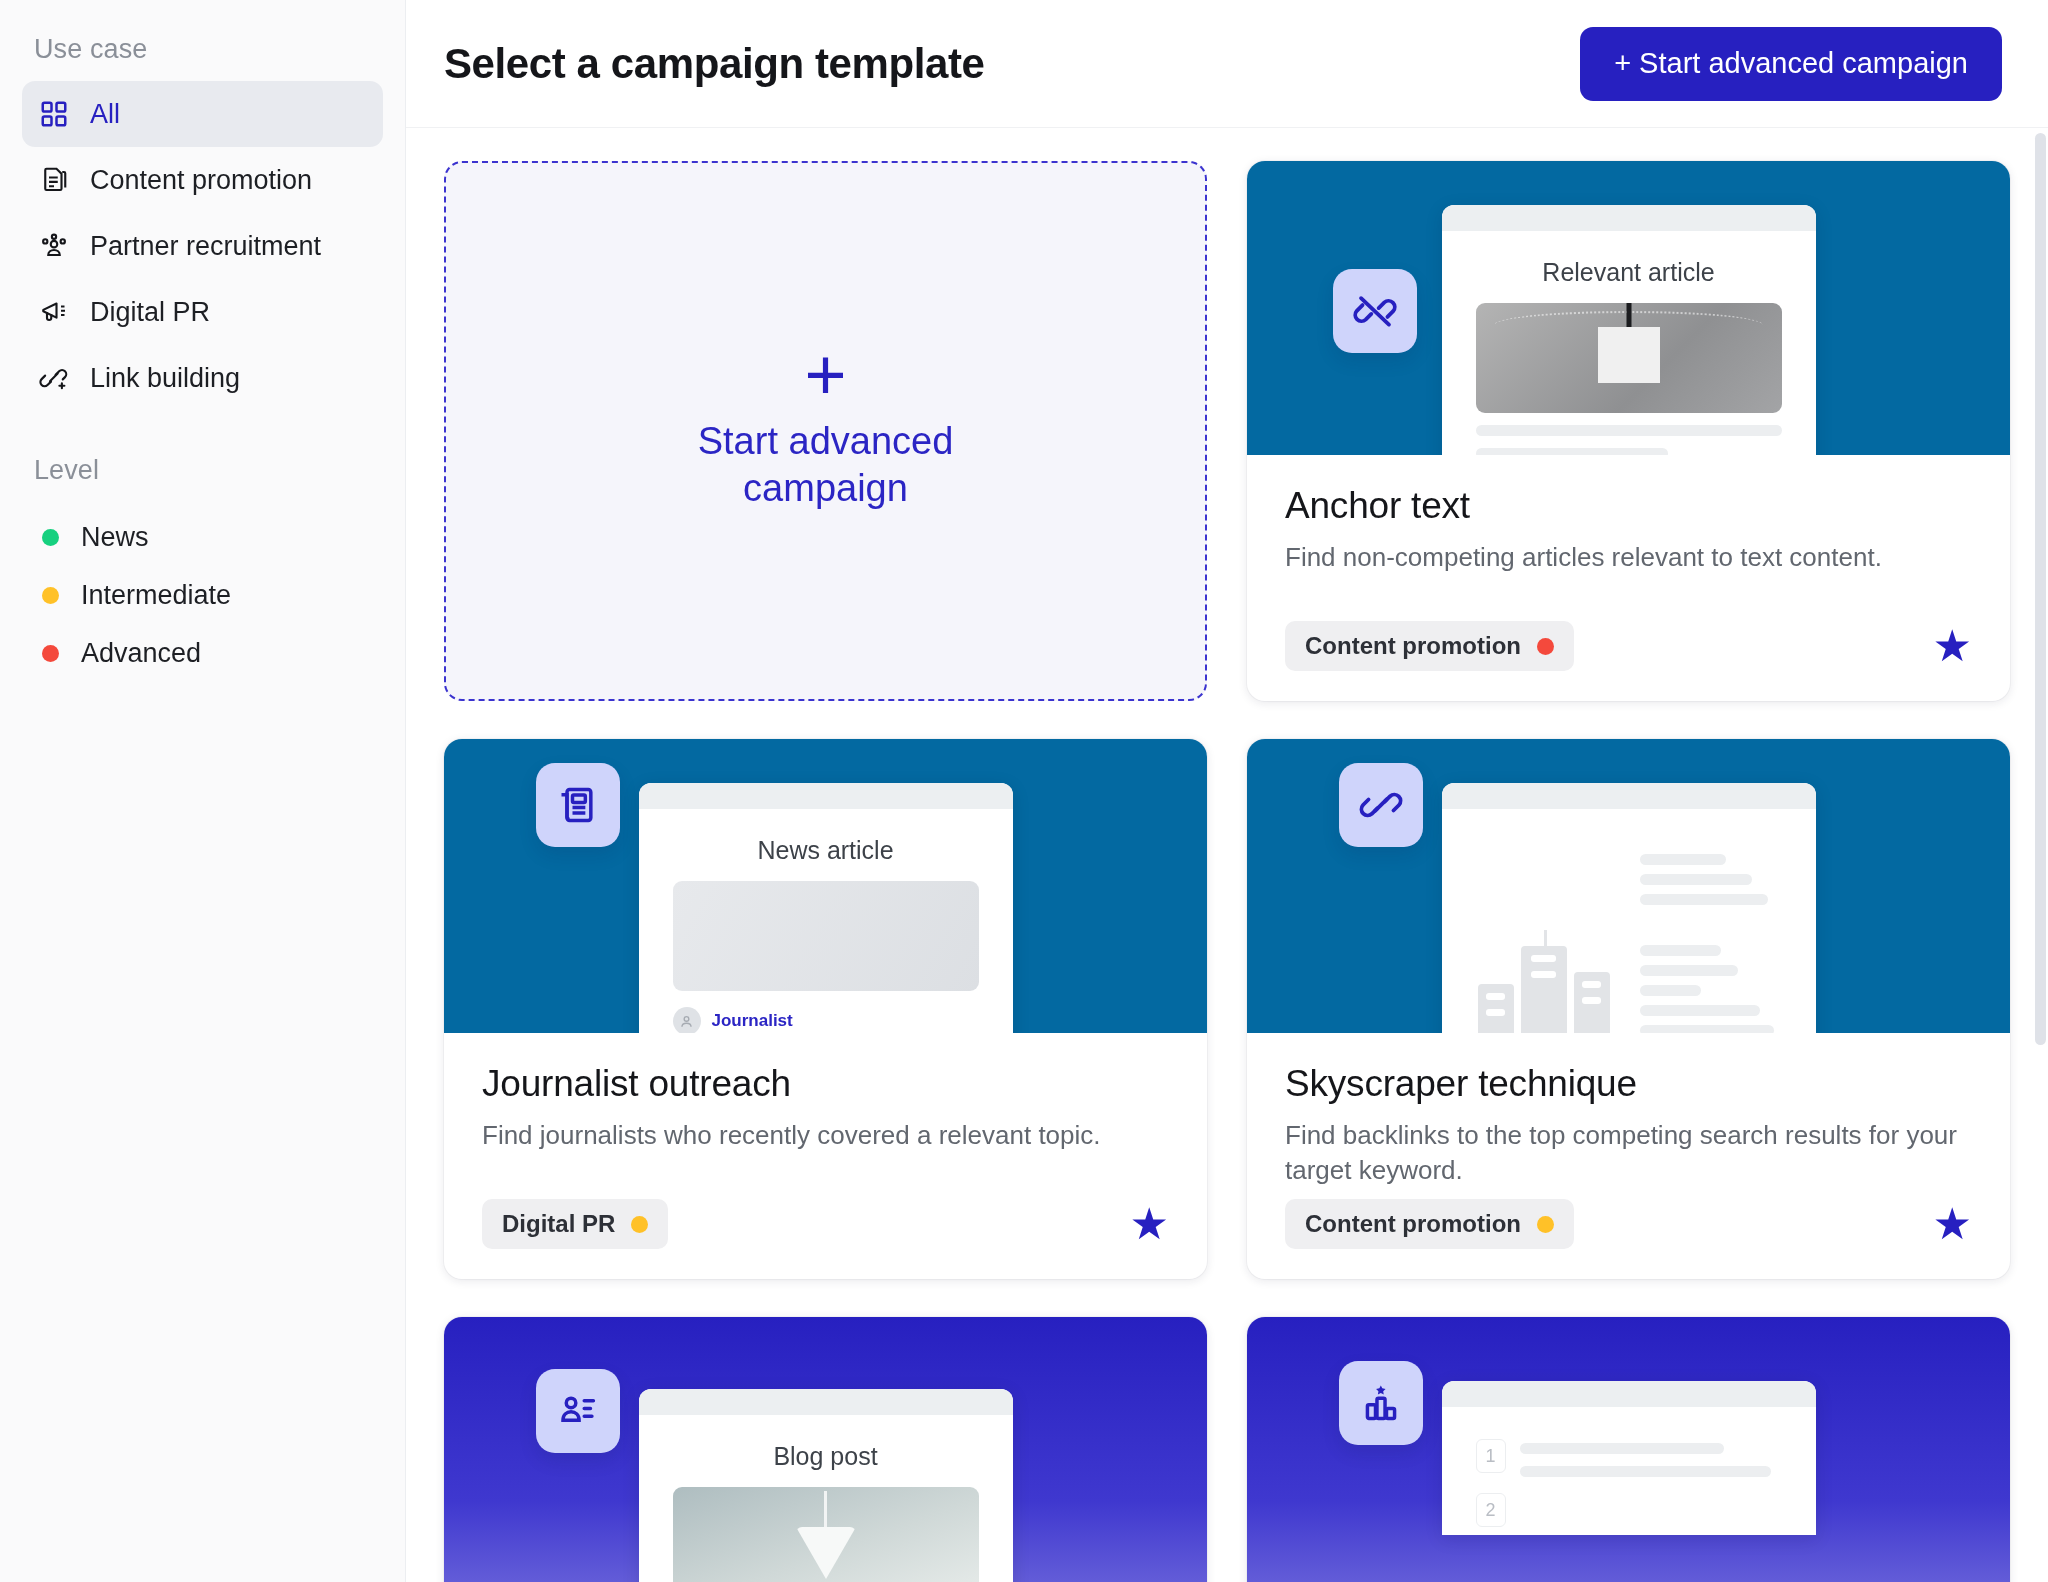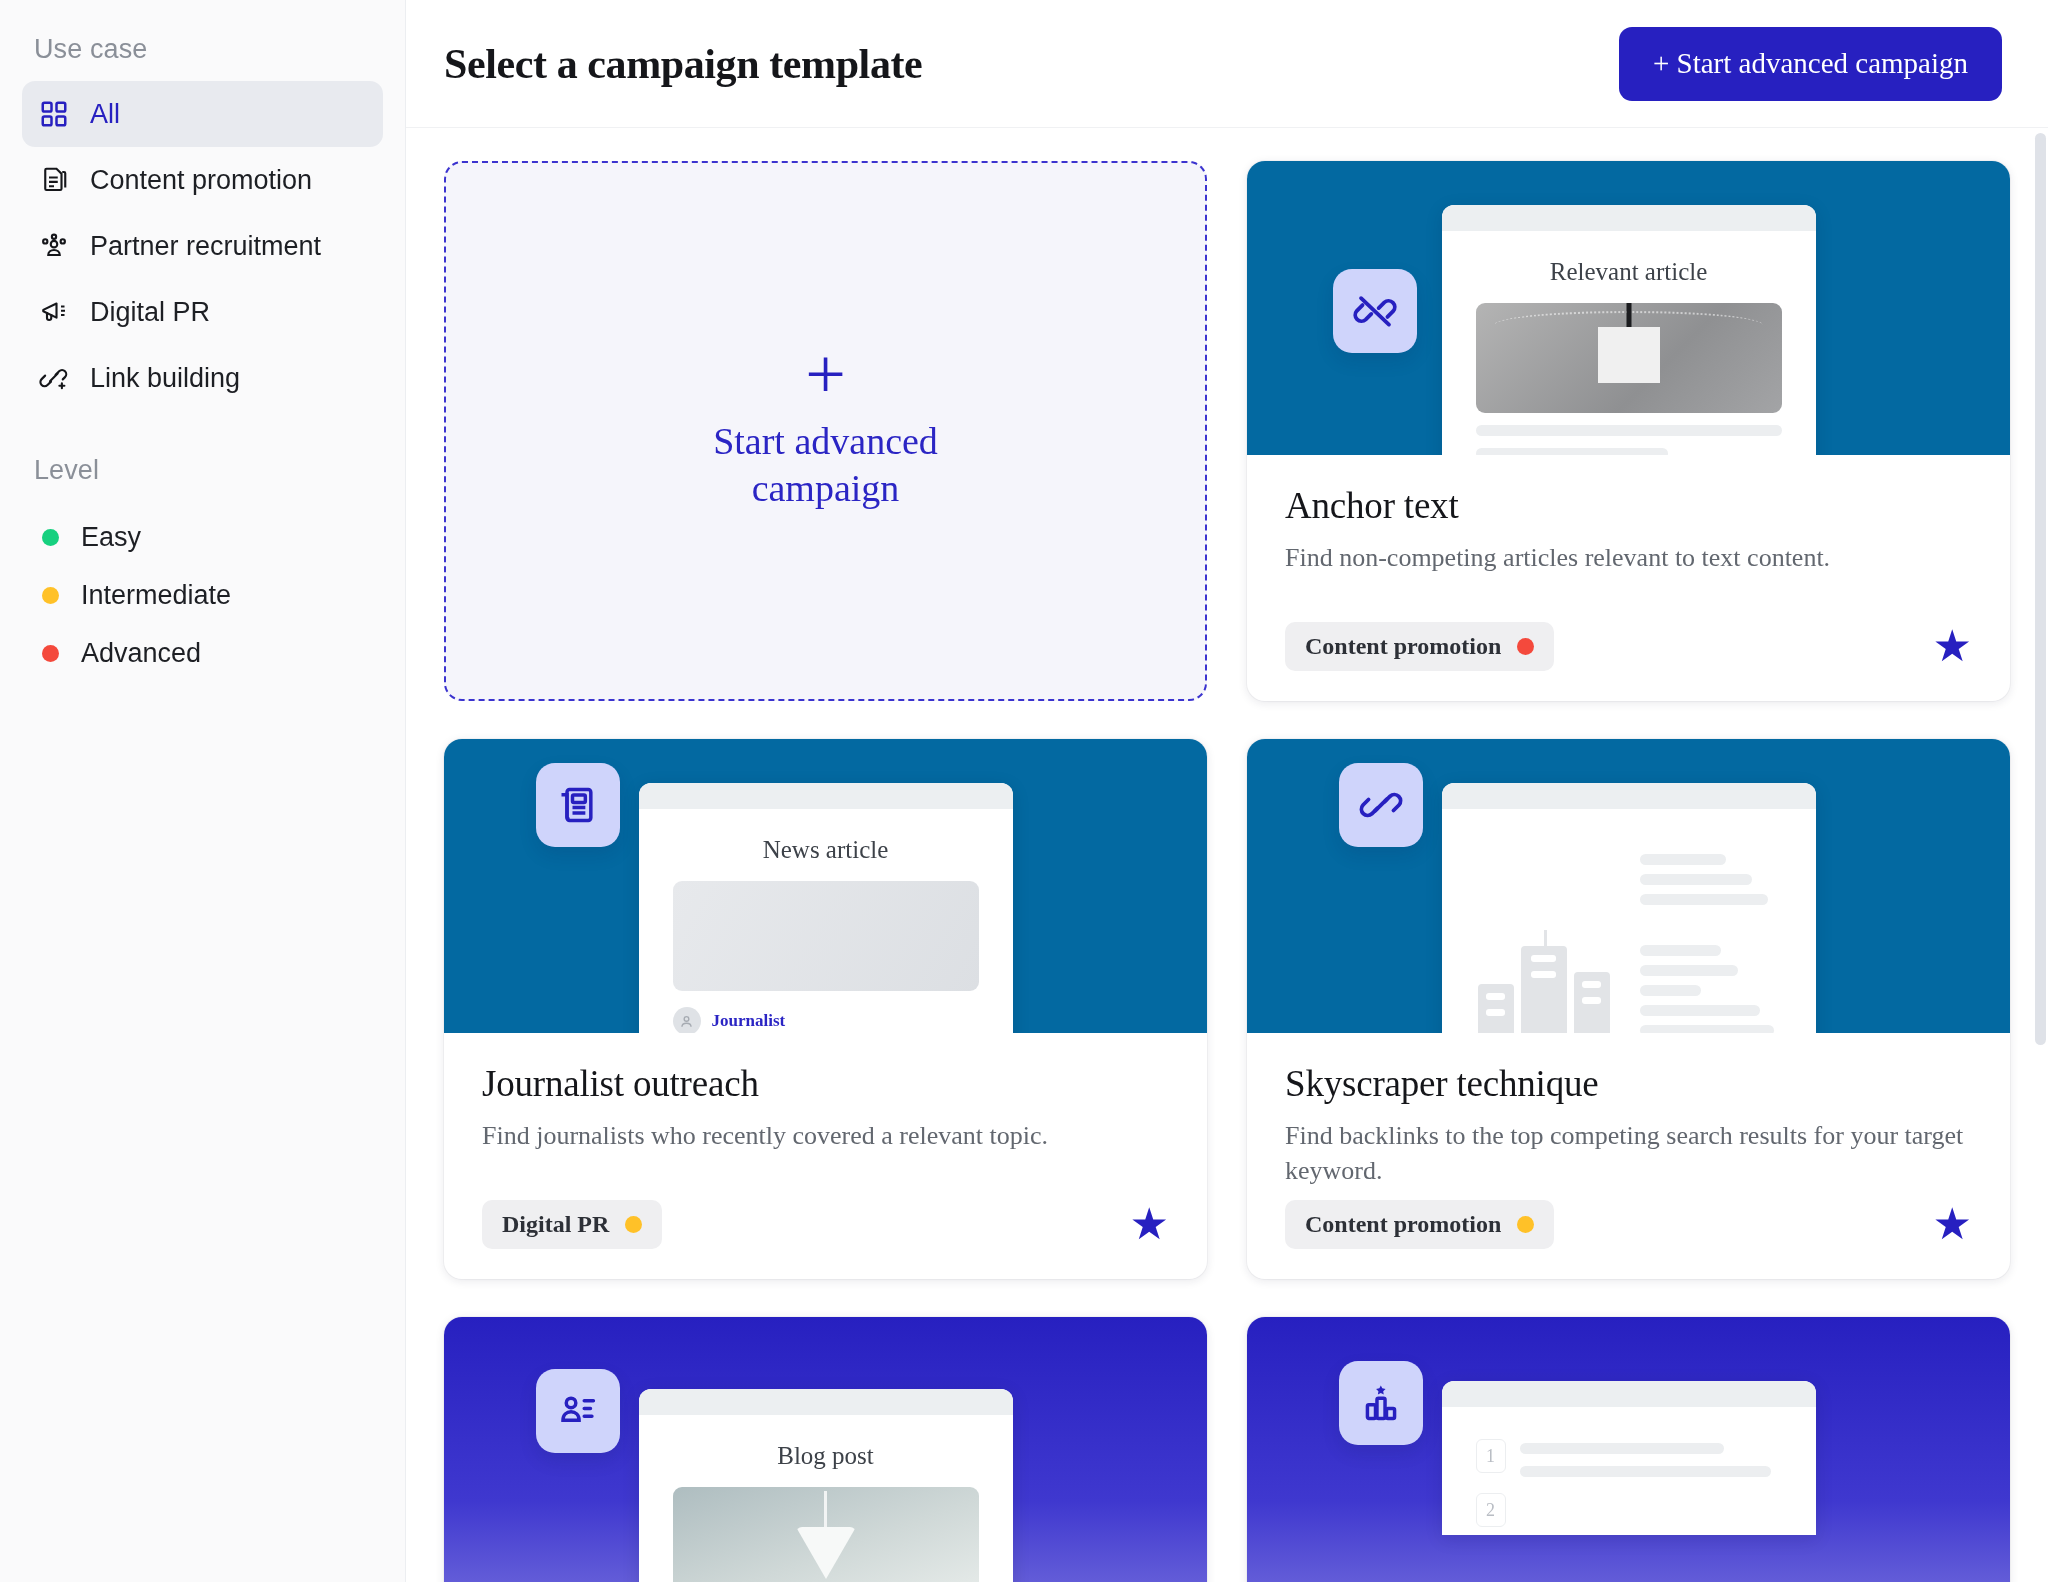--- a/index.html
+++ b/index.html
@@ -37,21 +37,21 @@
   .side-icon svg{display:block;}
 
   .lvl-item{
     display:flex;align-items:center;gap:22px;
     height:58px;padding:0 16px 0 20px;border-radius:13px;cursor:pointer;
   }
   .lvl-dot{width:17px;height:17px;border-radius:50%;flex:0 0 17px;}
   .lvl-item .lbl{font-size:27px;color:#1d1f24;}
 
   
-  .main{flex:1;height:1582px;position:relative;background:#fff;overflow:hidden;font-family:Liberation Serif, serif;}
+  .main{flex:1;height:1582px;position:relative;background:#fff;overflow:hidden;}
   .header{
     height:128px;display:flex;align-items:center;
     padding:0 46px 0 38px;gap:0;
     border-bottom:1px solid #f0f1f3;
     background:#fff;
   }
   .page-title{
     font-size:42px;font-weight:700;letter-spacing:-.4px;color:#15161a;
     white-space:nowrap;
   }
@@ -234,21 +234,21 @@
           <path d="M18.3 16.2v4M16.3 18.2h4"></path>
         </svg>
       </span>
       <span class="lbl">Link building</span>
     </div>
 
     <div class="side-group-title level">Level</div>
 
     <div class="lvl-item">
       <span class="lvl-dot" style="background:#16d07f"></span>
-      <span class="lbl">Easy</span>
+      <span class="lbl">News</span>
     </div>
     <div class="lvl-item">
       <span class="lvl-dot" style="background:#ffc128"></span>
       <span class="lbl">Intermediate</span>
     </div>
     <div class="lvl-item">
       <span class="lvl-dot" style="background:#f4493c"></span>
       <span class="lbl">Advanced</span>
     </div>
   </aside>

